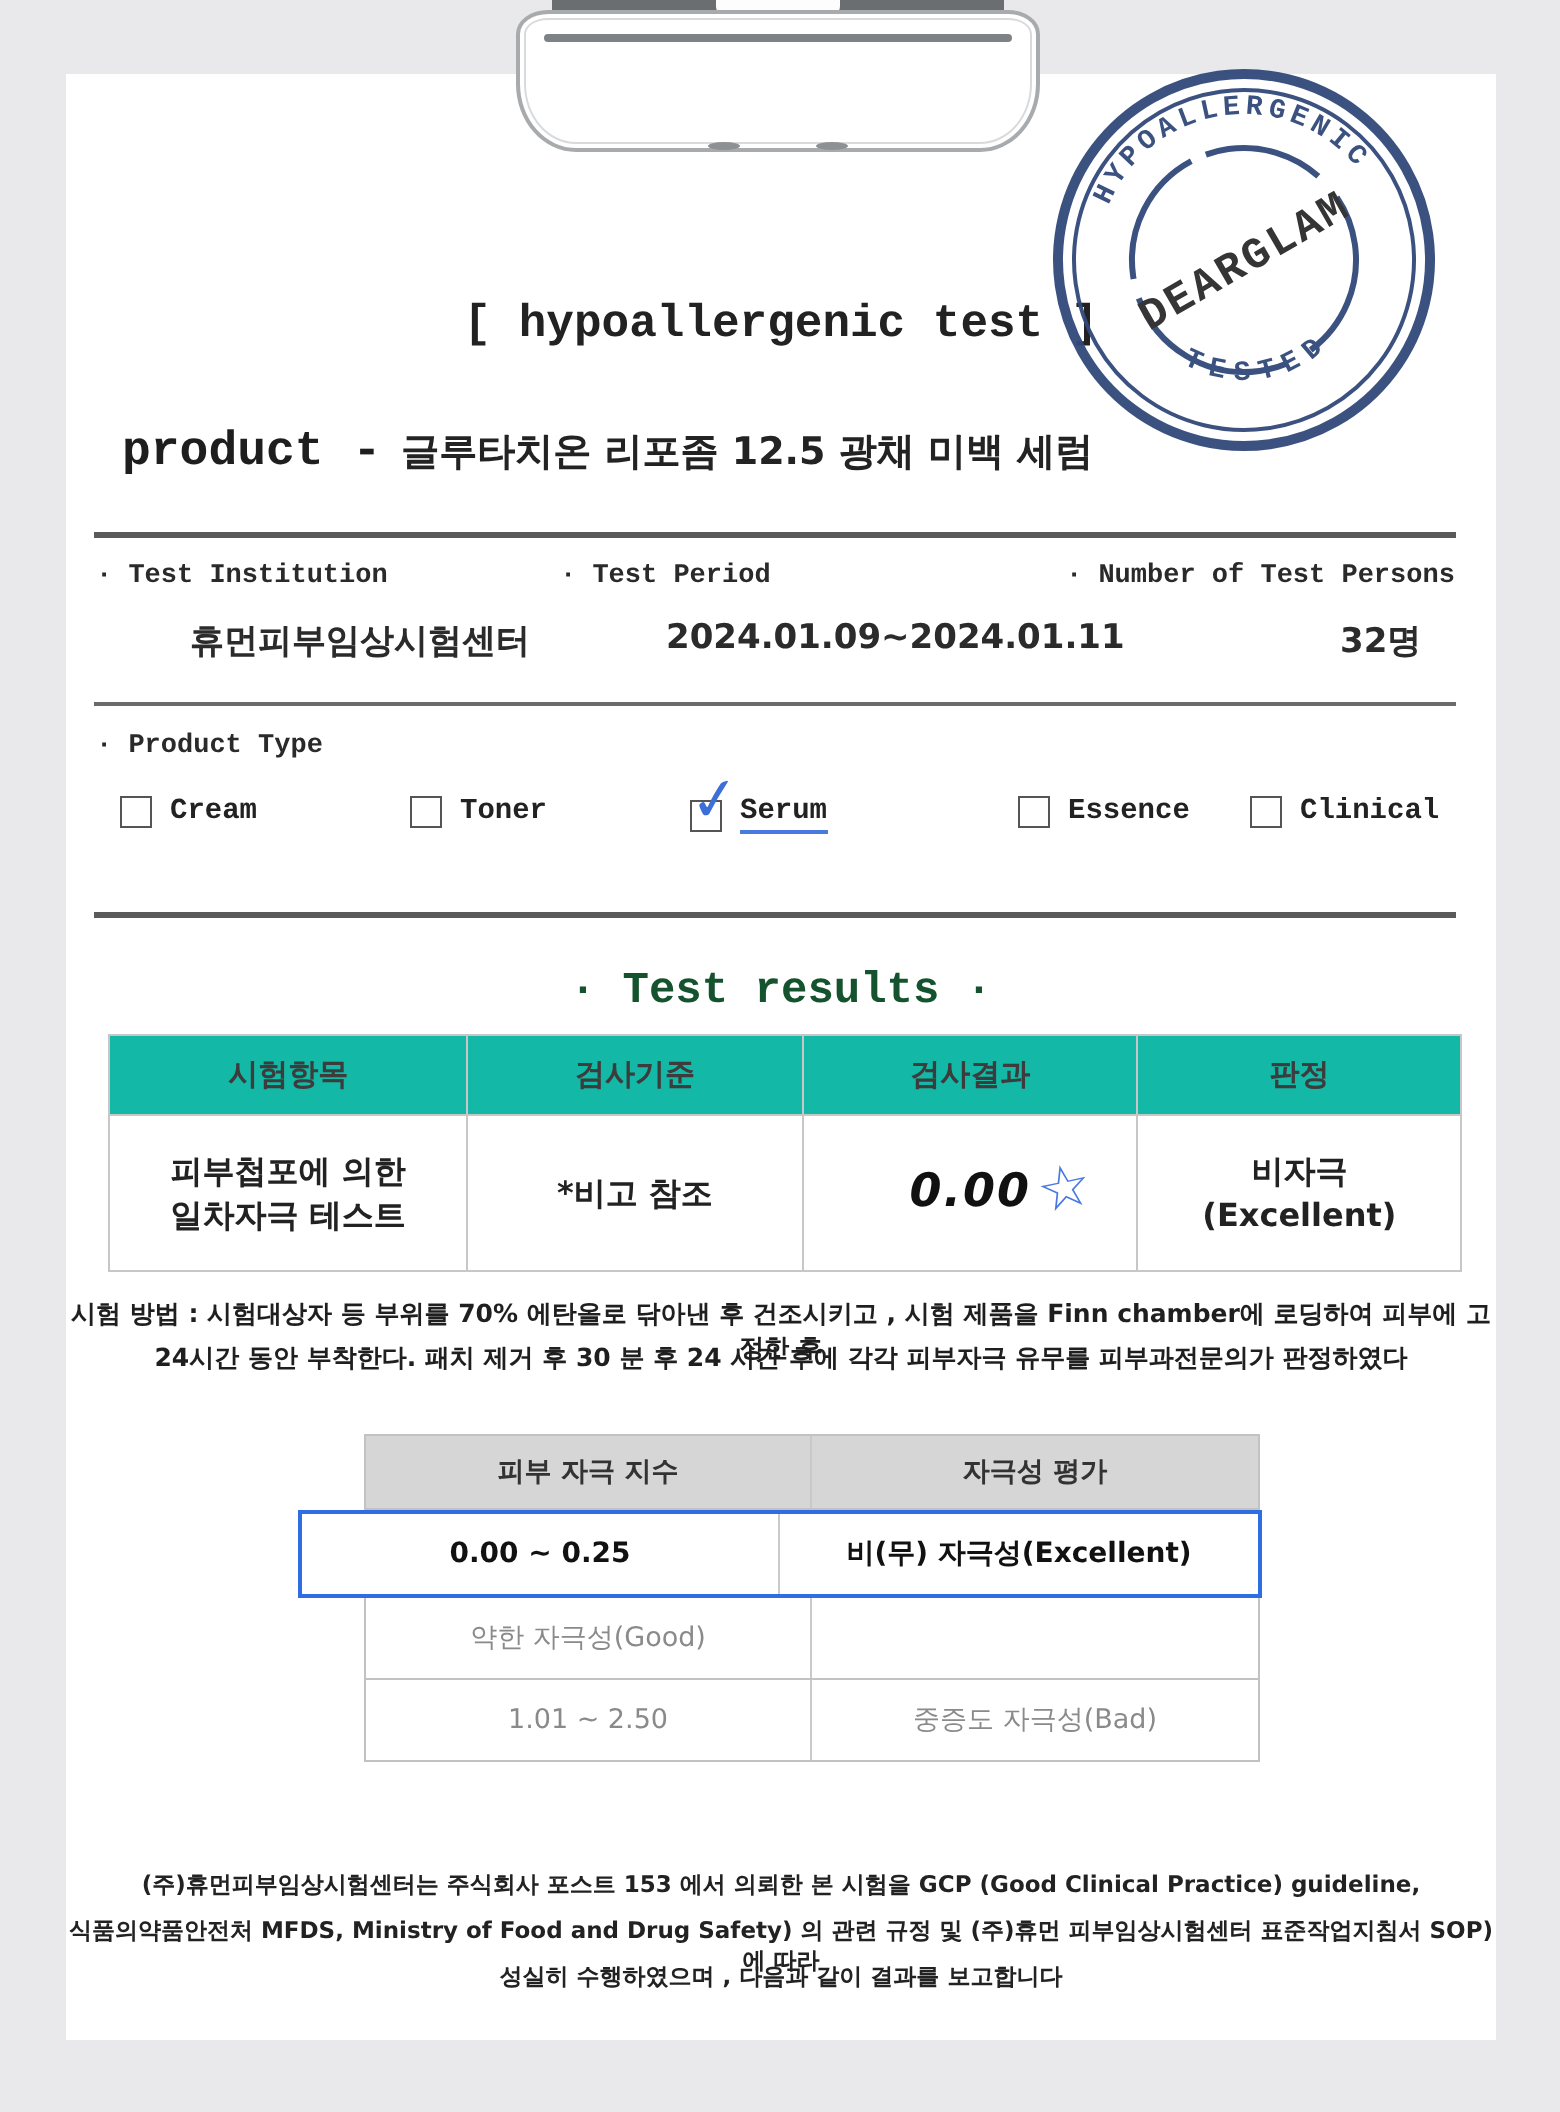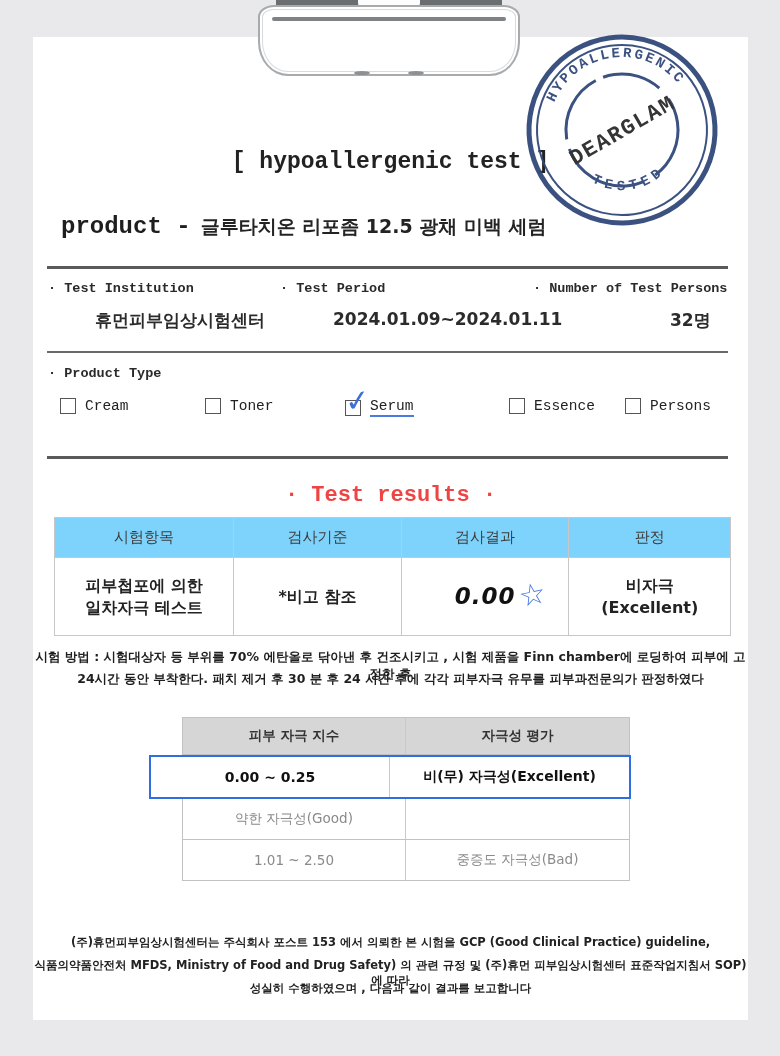--- a/index.html
+++ b/index.html
@@ -33,29 +33,29 @@
 
   
   .info-label { position:absolute; font-family:"Liberation Mono", monospace; font-size:13.5px; font-weight:700; color:#2a2a2a; top:244px; white-space:nowrap; }
   .info-value { position:absolute; top:272px; font-size:17px; font-weight:700; color:#2b2b2b; white-space:nowrap; }
 
   
   .ptype-label { position:absolute; left:15px; top:329px; font-family:"Liberation Mono", monospace; font-size:13.5px; font-weight:700; color:#2a2a2a; }
   .opt { position:absolute; top:361px; display:flex; align-items:center; gap:9px; }
   .opt .box { width:16px; height:16px; border:1.6px solid #555; background:#fff; position:relative; }
   .opt .check { position:absolute; left:-1px; top:-15px; font-size:30px; font-weight:700; color:#3e6fd8; line-height:1; transform:rotate(-6deg); }
-  .opt .olabel { font-family:"Liberation Mono", monospace; font-size:14.5px; font-weight:400; color:#222; }
+  .opt .olabel { font-family:"Liberation Mono", monospace; font-size:14.5px; font-weight:700; color:#222; }
   .opt .olabel.sel { border-bottom:2.5px solid #4a7ae0; padding-bottom:1px; }
 
-  .results-head { position:absolute; left:0; top:446px; width:100%; text-align:center; font-family:"Liberation Mono", monospace; font-size:22px; font-weight:700; color:#ef4444; }
+  .results-head { position:absolute; left:0; top:446px; width:100%; text-align:center; font-family:"Liberation Mono", monospace; font-size:22px; font-weight:700; color:#14532d; }
 
   
   .rtable { position:absolute; left:21px; top:480px; width:677px; border:1.5px solid #b5b5b5; border-collapse:collapse; table-layout:fixed; }
   .rtable th, .rtable td { border:1px solid #c7c7c7; text-align:center; vertical-align:middle; }
-  .rtable th { height:40px; font-size:15px; font-weight:400; color:#3c3c3c; background:#7dd3fc; }
+  .rtable th { height:40px; font-size:15px; font-weight:700; color:#3c3c3c; background:#14b8a6; }
   .rtable td { height:78px; font-size:16px; font-weight:700; color:#222; line-height:1.35; }
   .result-cell { position:relative; display:inline-block; }
   .result-num { font-size:23px; font-weight:800; font-style:italic; color:#111; letter-spacing:1px; }
   .result-star { position:absolute; right:-30px; top:-6px; font-size:30px; color:#4a7ae0; transform:rotate(-12deg); font-weight:400; }
   .u-line { height:3px; background:#4a7ae0; border-radius:2px; }
   .u1 { width:74px; margin:3px auto 0; } .u2 { width:64px; margin:2px auto 0; }
 
   .method { position:absolute; left:0; width:100%; text-align:center; font-size:12.5px; font-weight:600; color:#1f1f1f; }
   .method.m1 { top:612px; } .method.m2 { top:634px; }
 
@@ -110,21 +110,21 @@
         <span class="check">✓</span>
       </span>
     <span class="olabel sel">Serum</span>
   </div>
   <div class="opt" style="left:452px;padding-left:24px;">
     <span class="box"></span>
     <span class="olabel">Essence</span>
   </div>
   <div class="opt" style="left:592px;">
     <span class="box"></span>
-    <span class="olabel">Persons</span>
+    <span class="olabel">Clinical</span>
   </div>
 
   <div class="rule r3"></div>
 
   <div class="results-head">· Test results ·</div>
 
   <table class="rtable">
     <tbody>
         <tr>
       <th style="width:26.5%;">시험항목</th>

